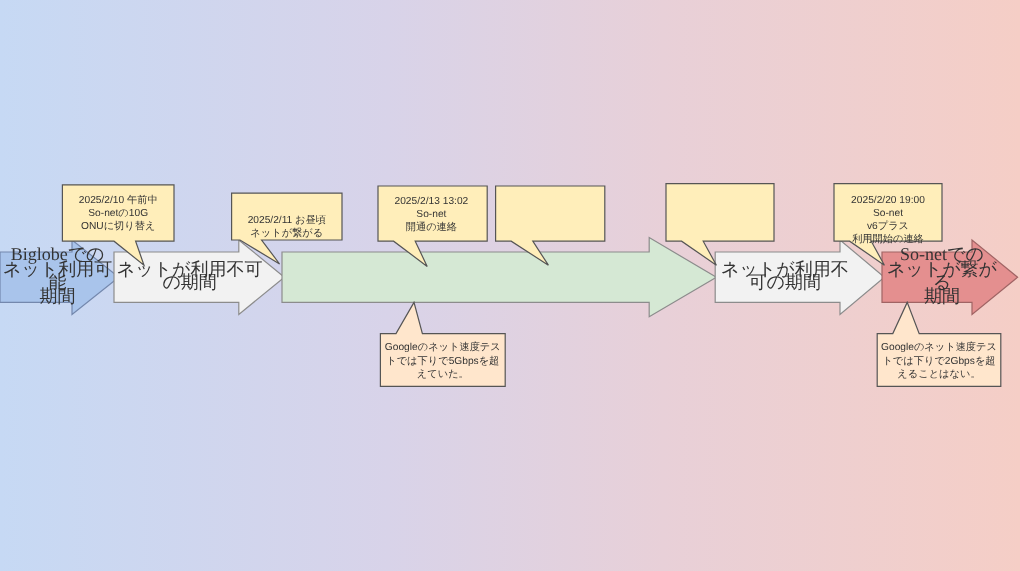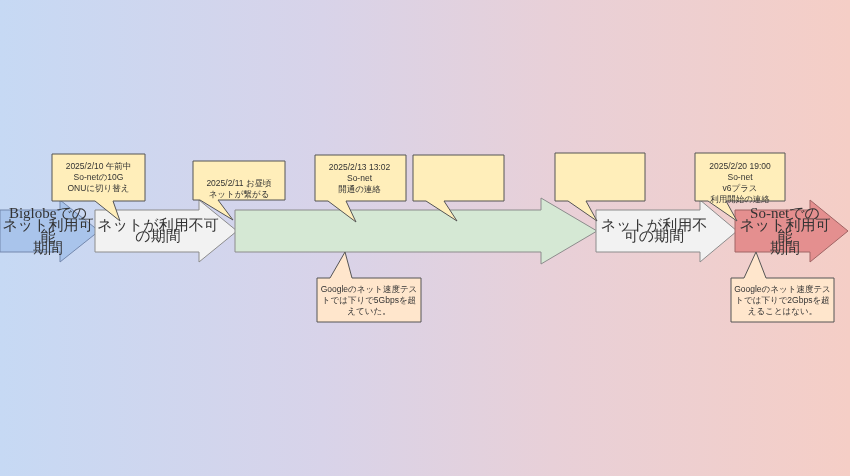--- a/index.html
+++ b/index.html
@@ -45,21 +45,21 @@
     <polygon stroke-width="1" points="317,278 330,278 345,252 352,278 421,278 421,322 317,322" fill="#ffe6cc" stroke="#555555"></polygon>
     <polygon stroke-width="1" points="731,278 744,278 756,252 766,278 834,278 834,322 731,322" fill="#ffe6cc" stroke="#555555"></polygon>
   </svg>
 
   <div class="label arrow-label" style="left:0px;top:212px;width:96px;height:38px;">Biglobeでの
 ネット利用可能
 期間</div>
   <div class="label arrow-label" style="left:97px;top:220px;width:122px;height:22px;">ネットが利用不可の期間</div>
   <div class="label arrow-label" style="left:598px;top:220px;width:112px;height:22px;">ネットが利用不可の期間</div>
   <div class="label arrow-label" style="left:737px;top:212px;width:96px;height:38px;">So-netでの
-ネット利用可能
+ネットが繋がる
 期間</div>
 
   <div class="label" style="left:52px;top:154px;width:93px;height:47px;">2025/2/10 午前中
 So-netの10G
 ONUに切り替え</div>
   <div class="label" style="left:193px;top:161px;width:92px;height:56px;">2025/2/11 お昼頃
 ネットが繋がる</div>
   <div class="label" style="left:315px;top:155px;width:89px;height:46px;">2025/2/13 13:02
 So-net
 開通の連絡</div>

